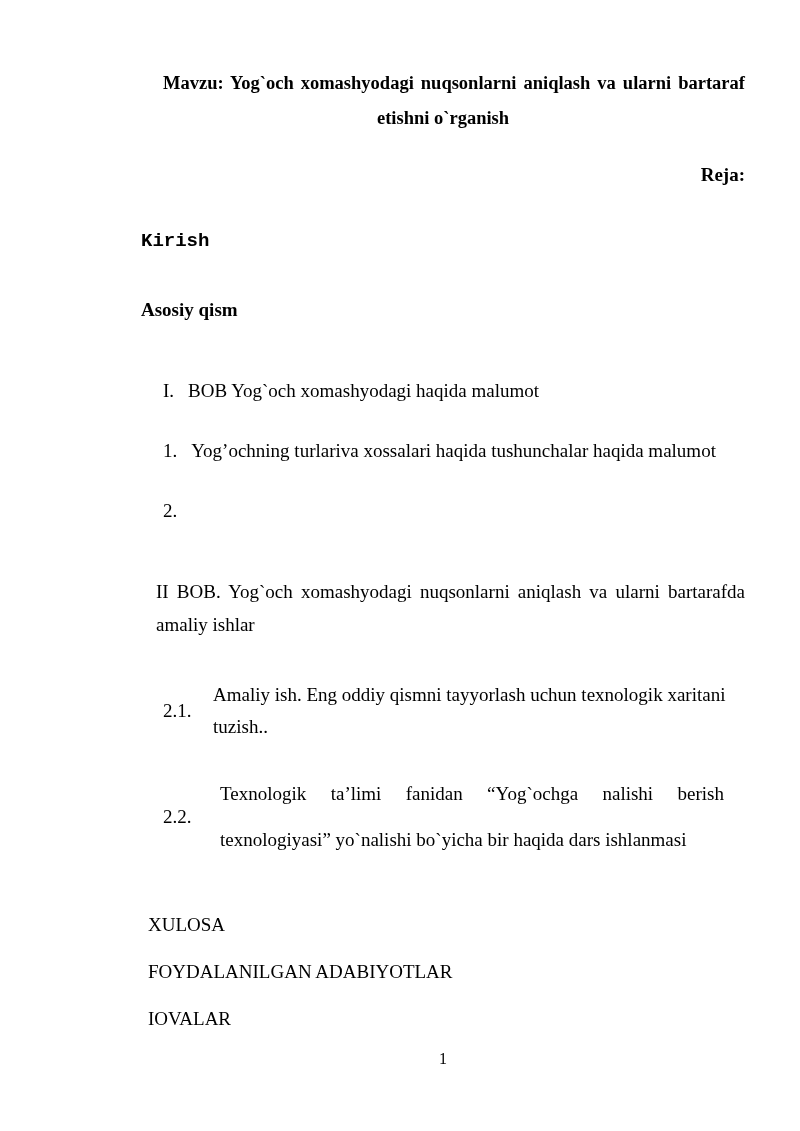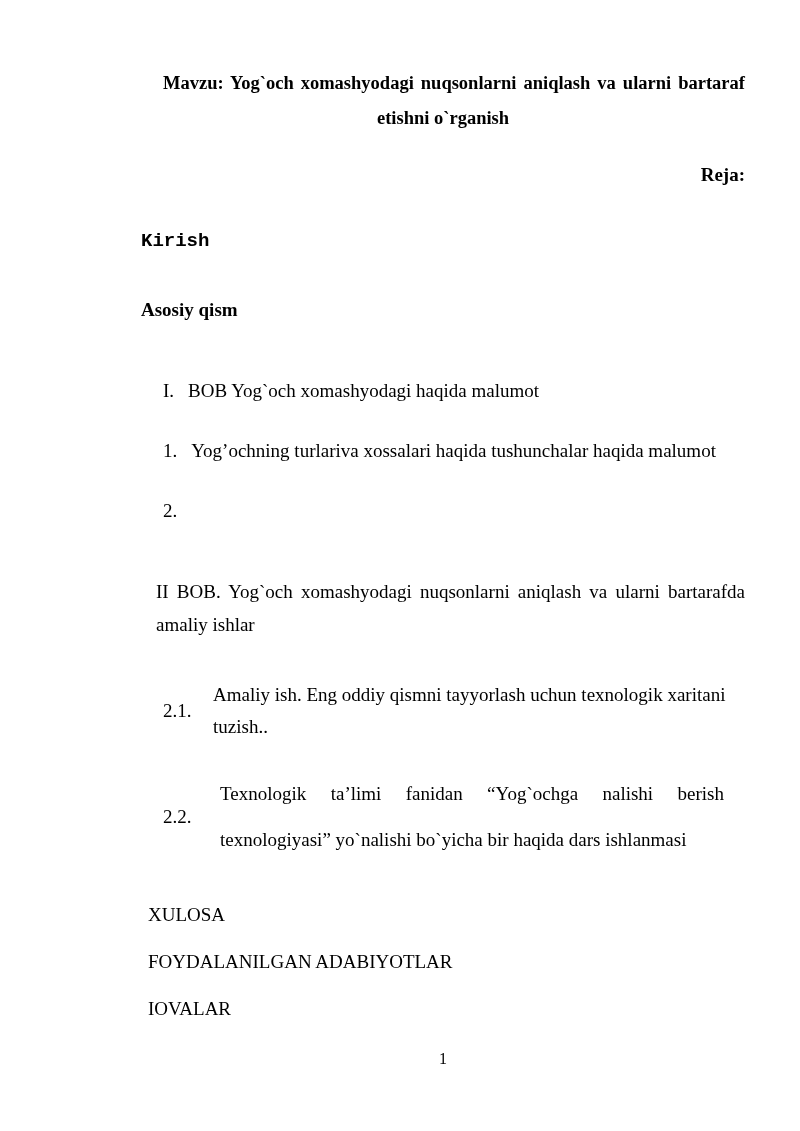--- a/index.html
+++ b/index.html
@@ -46,21 +46,21 @@
     line-height: 33px;
     text-align: justify;
   }
 
   .list2 { margin-top: 10px; }
   .list2 .li { display: flex; padding-left: 15px; line-height: 32px; align-items: center; }
   .list2 .marker { min-width: 50px; flex: 0 0 auto; }
   .list2 .txt { flex: 1; white-space: pre-wrap; }
   .force-just { text-align: justify; text-align-last: justify; }
 
-  .closing { }
+  .closing { margin-top: 10px; }
   .closing p { line-height: 33px; }
 
   .footer-pagenum {
     position: absolute;
     top: 1027px;
     left: 113px;
     width: 632px;
     text-align: center;
     font-size: 16px;
     line-height: 22px;

